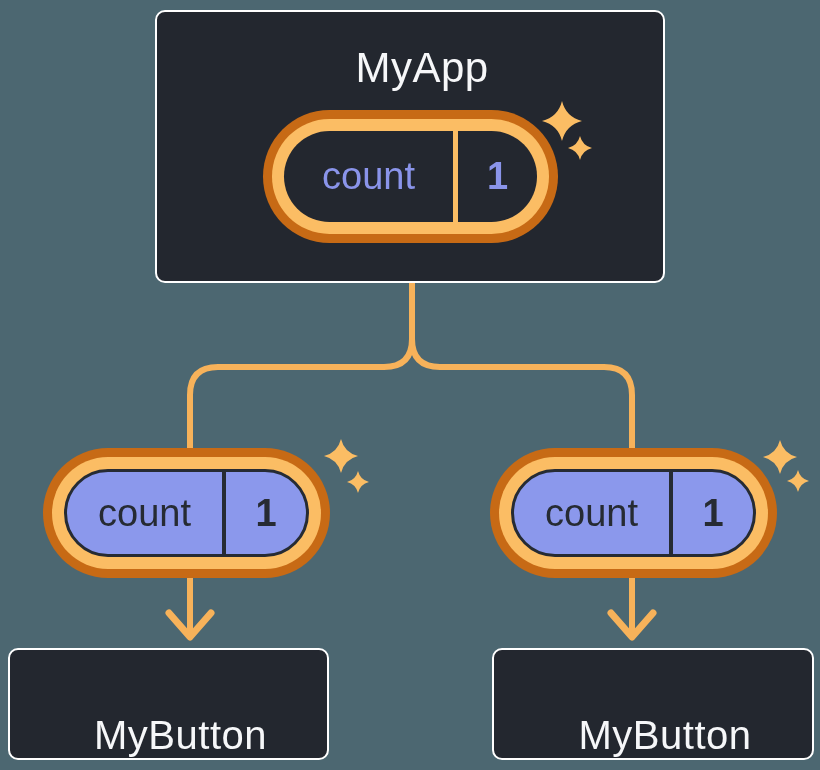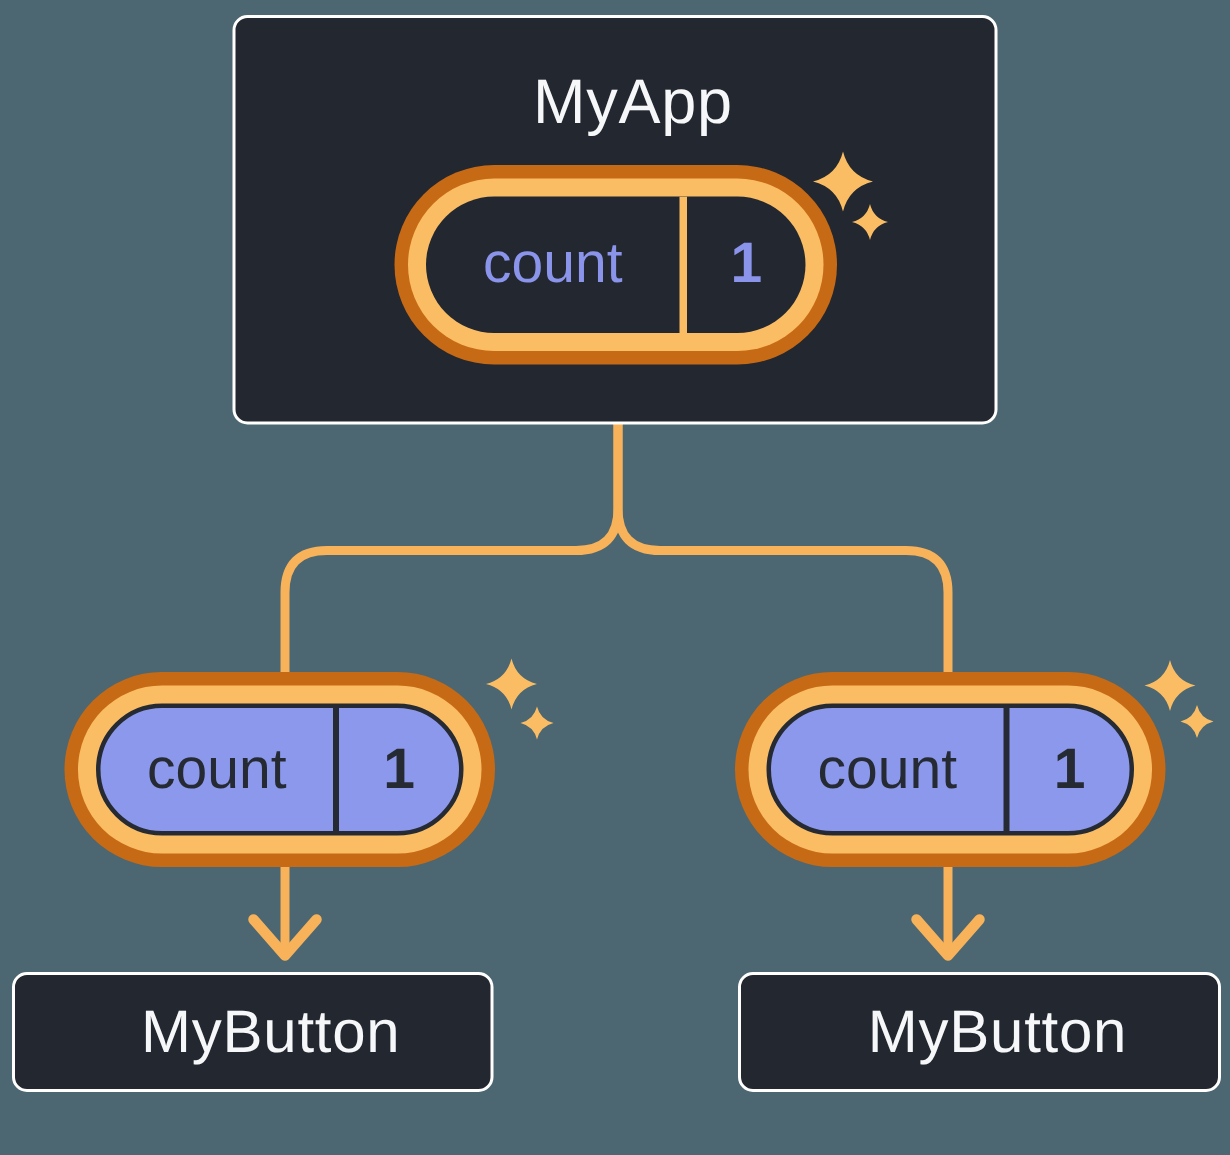--- a/index.html
+++ b/index.html
@@ -13,21 +13,21 @@
   *{box-sizing:border-box;}
 
   
   .node{
     position:absolute;
     background:#23272F;
     border:2px solid #FFFFFF;
     border-radius:10px;
   }
   .node-root{left:155px;top:10px;width:510px;height:273px;}
-  .node-child{top:648px;height:80px;display:flex;align-items:center;justify-content:center;}
+  .node-child{top:648px;height:112px;display:flex;align-items:flex-end;justify-content:center;}
   .node-child-left{left:8px;width:321px;}
   .node-child-right{left:492px;width:322px;}
   .node-title{
     color:#F6F7F9;
     font-size:42px;
     font-weight:500;
     text-align:center;
     letter-spacing:0.5px;
     padding-left:24px;
   }

